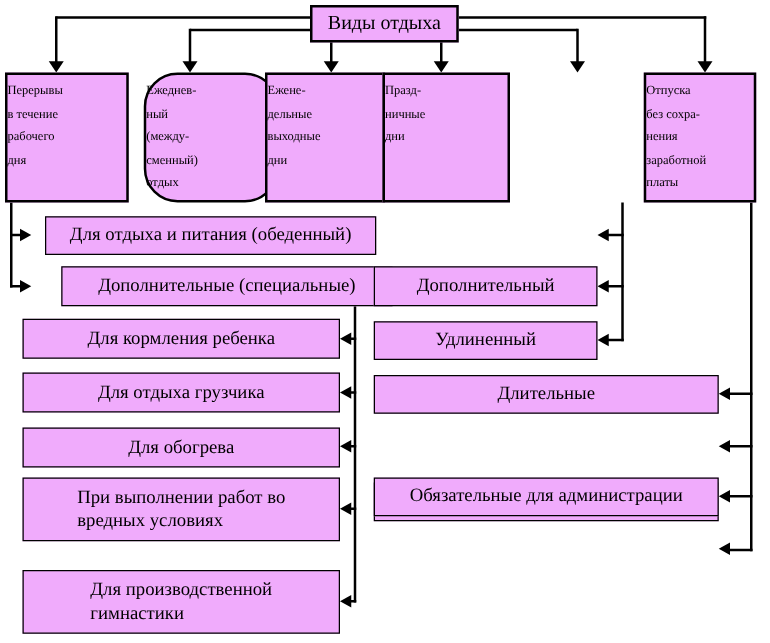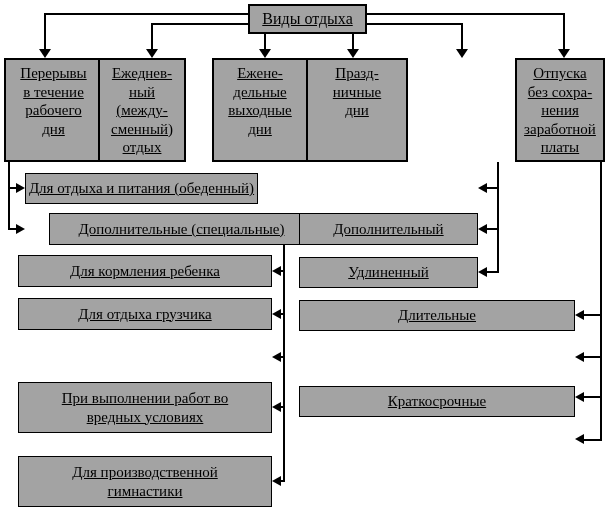--- a/index.html
+++ b/index.html
@@ -2,42 +2,42 @@
 <html><head>
 <meta charset="utf-8">
 <style>
   html,body{margin:0;padding:0;background:#ffffff;}
   .canvas{
     position:relative;width:616px;height:514px;background:#ffffff;
     font-family:"Liberation Serif","DejaVu Serif",serif;color:#000;
     overflow:hidden;
   }
   .node{
-    position:absolute;box-sizing:border-box;background:#a3a3a3;
-    border:2px solid #000;text-align:center;white-space:pre-line;text-decoration:underline;
+    position:absolute;box-sizing:border-box;background:#f0abfc;
+    border:2px solid #000;white-space:pre-line;
   }
-  .top-align{font-size:15px;line-height:18.5px;padding-top:4px;}
+  .top-align{font-size:10px;line-height:18.5px;padding-top:4px;}
   .centered{display:flex;align-items:center;justify-content:center;font-size:15px;line-height:19px;}
   .child{border-width:1px;}
   .root{display:flex;align-items:center;justify-content:center;font-size:16px;}
   .hline,.vline{position:absolute;background:#000;}
   .arr{position:absolute;width:0;height:0;}
   .arr-down{border-left:6px solid transparent;border-right:6px solid transparent;border-top:9px solid #000;}
   .arr-right{border-top:5px solid transparent;border-bottom:5px solid transparent;border-left:9px solid #000;}
   .arr-left{border-top:5px solid transparent;border-bottom:5px solid transparent;border-right:9px solid #000;}
 
   
   #root{left:248px;top:4px;width:119px;height:30px;}
   #b1{left:4px;top:58px;width:99px;height:104px;}
-  #b2{left:98px;top:58px;width:88px;height:104px;}
+  #b2{left:115px;top:58px;width:108px;height:104px;border-radius:27px;}
   #b3{left:212px;top:58px;width:96px;height:104px;}
   #b4{left:306px;top:58px;width:102px;height:104px;}
   #b5{left:413px;top:58px;width:94px;height:104px;}
   #b6{left:515px;top:58px;width:90px;height:104px;}
-  #a1{left:25px;top:173px;width:233px;height:31px;}
+  #a1{left:36px;top:173px;width:265px;height:31px;}
   #a2{left:25px;top:213px;width:265px;height:32px;margin-left:24px;}
   #c1{left:18px;top:255px;width:254px;height:32px;}
   #c2{left:18px;top:298px;width:254px;height:32px;}
   #c3{left:18px;top:342px;width:254px;height:32px;}
   #c4{left:18px;top:382px;width:254px;height:51px;}
   #c5{left:18px;top:456px;width:254px;height:51px;}
   #m1{left:299px;top:172px;width:179px;height:31px;}
   #m2{left:299px;top:213px;width:179px;height:32px;}
   #m3{left:299px;top:257px;width:179px;height:31px;}
   #r1{left:299px;top:300px;width:276px;height:31px;}
@@ -161,24 +161,26 @@
   <div class="node top-align" id="b6">Отпуска
 без сохра-
 нения
 заработной
 платы</div>
 
   <div class="node child centered" id="a1">Для отдыха и питания (обеденный)</div>
   <div class="node child centered" id="a2">Дополнительные (специальные)</div>
   <div class="node child centered" id="c1">Для кормления ребенка</div>
   <div class="node child centered" id="c2">Для отдыха грузчика</div>
+  <div class="node child centered" id="c3">Для обогрева</div>
   <div class="node child centered" id="c4">При выполнении работ во
 вредных условиях</div>
   <div class="node child centered" id="c5">Для производственной
 гимнастики</div>
 
   <div class="node child centered" id="m2">Дополнительный</div>
   <div class="node child centered" id="m3">Удлиненный</div>
 
   <div class="node child centered" id="r1">Длительные</div>
   <div class="node child centered" id="r2">Краткосрочные</div>
+  <div class="node child centered" id="r3">Обязательные для администрации</div>
 
 </div>
 
 </body></html>

